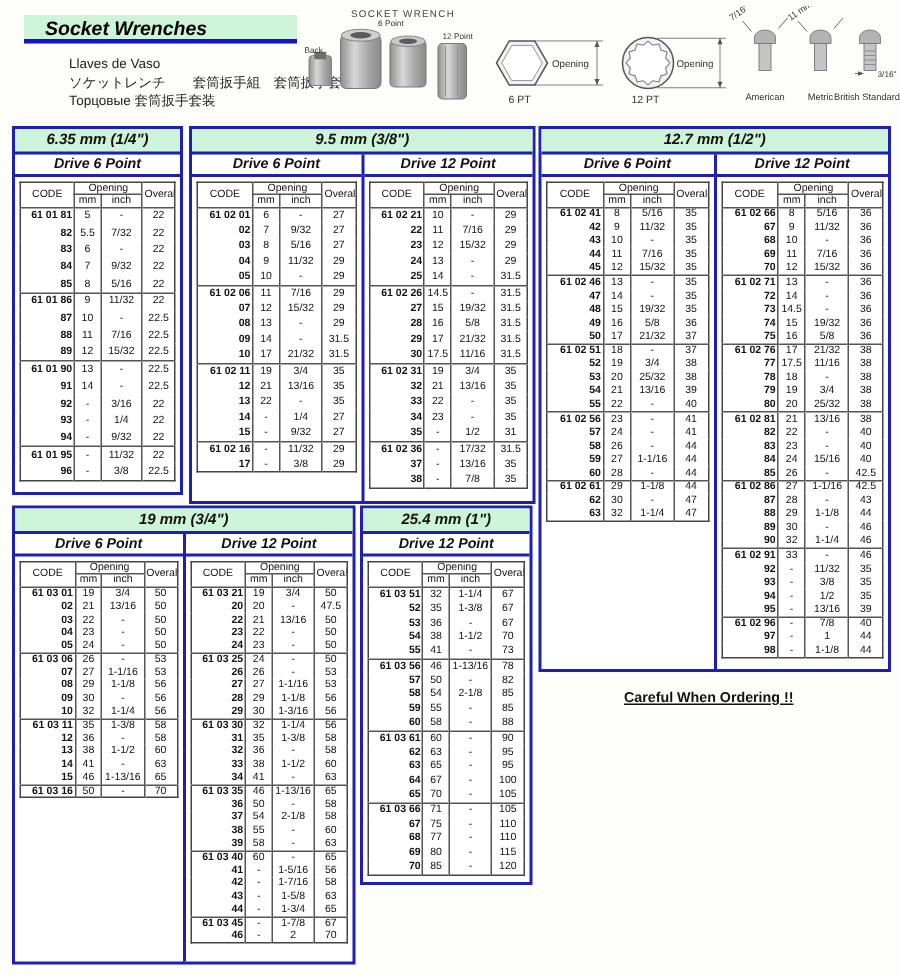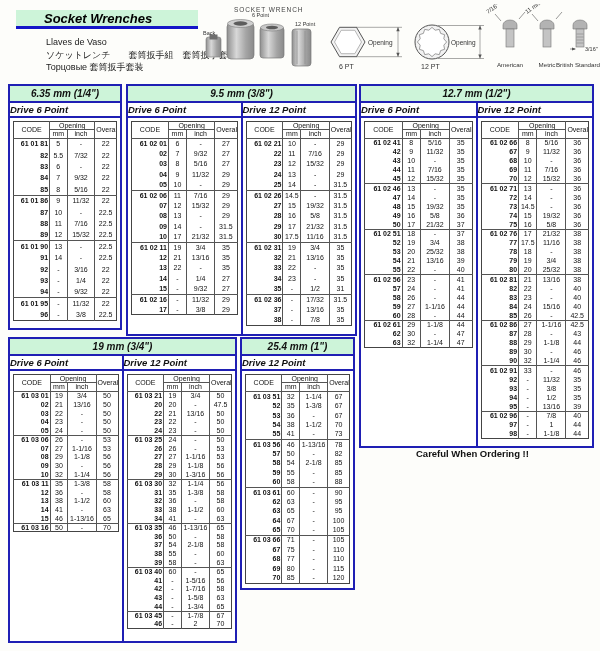--- a/index.html
+++ b/index.html
@@ -1,35 +1,35 @@
 <!DOCTYPE html>
 <html><head>
 <meta charset="utf-8">
 <style>
   * { margin:0; padding:0; box-sizing:border-box; }
   html,body { width:600px; height:651px; }
   body { position:relative; background:#fdfdfa; font-family:"Liberation Sans", sans-serif; color:#111; overflow:hidden; }
 
   
   .title-band { position:absolute; left:16px; top:10px; width:182px; height:19px;
-    background:#cdf4d9; border-bottom:3px solid #1515c8; padding-left:28px;
+    background:#cdf4d9; border-bottom:3px solid #1515c8; padding-left:14px;
     font-style:italic; font-weight:bold; font-size:13px; line-height:17px; color:#000; }
   .subs { position:absolute; left:26px; top:36px; font-size:9px; line-height:12.5px; color:#222;margin-left:20px; }
   .sw-label { position:absolute; left:234px; top:6px; font-size:6.5px; letter-spacing:0.9px; color:#444; }
   .diagram-svg { position:absolute; left:200px; top:4px; width:400px; height:78px; }
 
   
   .section { position:absolute; border:2px solid #1f1fb4; background:#fff; }
   .size-band { height:17px; line-height:16px; background:#cdf4d9; border-bottom:2px solid #1f1fb4;
     text-align:center; font-weight:bold; font-style:italic; font-size:10px; }
   .drives { display:flex; align-items:stretch; height:calc(100% - 17px); }
   .drive-col { flex:1; min-width:0; }
   .drive-col + .drive-col { border-left:2px solid #1f1fb4; }
   .drive-band { height:15px; line-height:14px; border-bottom:2px solid #1f1fb4;
-    font-weight:bold; font-style:italic; font-size:9.5px; }
+    text-align:center; font-weight:bold; font-style:italic; font-size:9.5px; }
   .tbl-wrap { padding:3px; }
 
   #s1 { left:8px;   top:84px;  width:114px; height:246px; }
   #s2 { left:126px; top:84px;  width:231px; height:252px; }
   #s3 { left:359px; top:84px;  width:235px; height:364px; }
   #s4 { left:8px;   top:337px; width:229px; height:306px; }
   #s5 { left:240px; top:337px; width:115px; height:253px; }
 
   
   .spec { width:100%; border-collapse:collapse; table-layout:fixed; border:1px solid #444; }
@@ -43,21 +43,21 @@
   .c-code { text-align:right; padding-right:4px; font-weight:bold; }
   .c-mm, .c-inch, .c-len { text-align:center; border-left:1px solid #555; }
   tbody.grp tr:first-child td { border-top:1px solid #555; }
   #s1 .spec td { height:11.4px; }
   #s2 .spec td { height:10.4px; }
   #s3 .spec td { height:9.1px; }
   #s4 .spec td { height:8.8px; }
   #s5 .spec td { height:9.6px; }
 
   
-  .note { position:absolute; left:406px; top:448px; width:186px; }
+  .note { position:absolute; left:406px; top:460px; width:186px;text-decoration:underline; }
   .note-title { font-weight:bold; font-size:9.5px; margin-left:10px; }
   .note-body { margin-top:9px; font-size:9px; line-height:13.5px; white-space:pre-line; }
 
   
   .watermark { position:absolute; left:25px; top:555px; font-size:36px; font-weight:bold;
     font-style:italic; letter-spacing:8px; color:rgba(95,95,170,0.12);
     transform:rotate(-45deg); transform-origin:left top; pointer-events:none; }
 
   svg text { font-family:"Liberation Sans", sans-serif; fill:#333; }
 </style>

